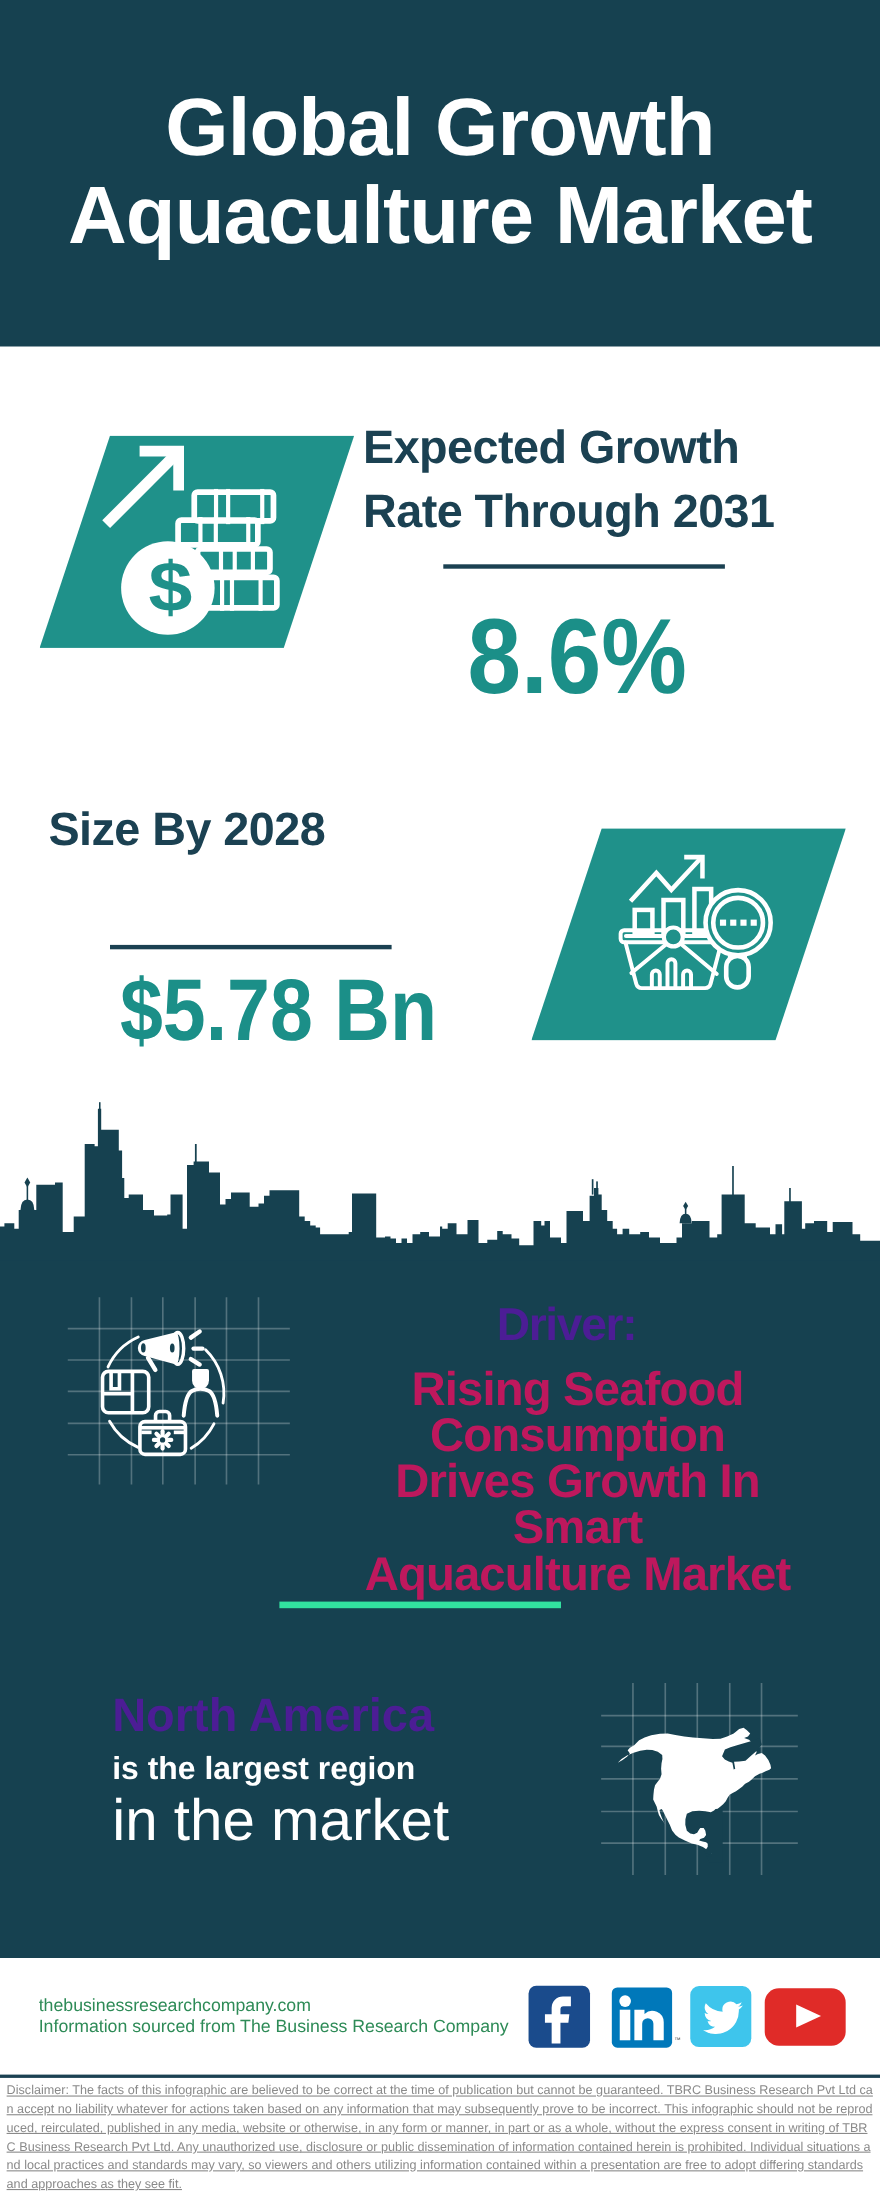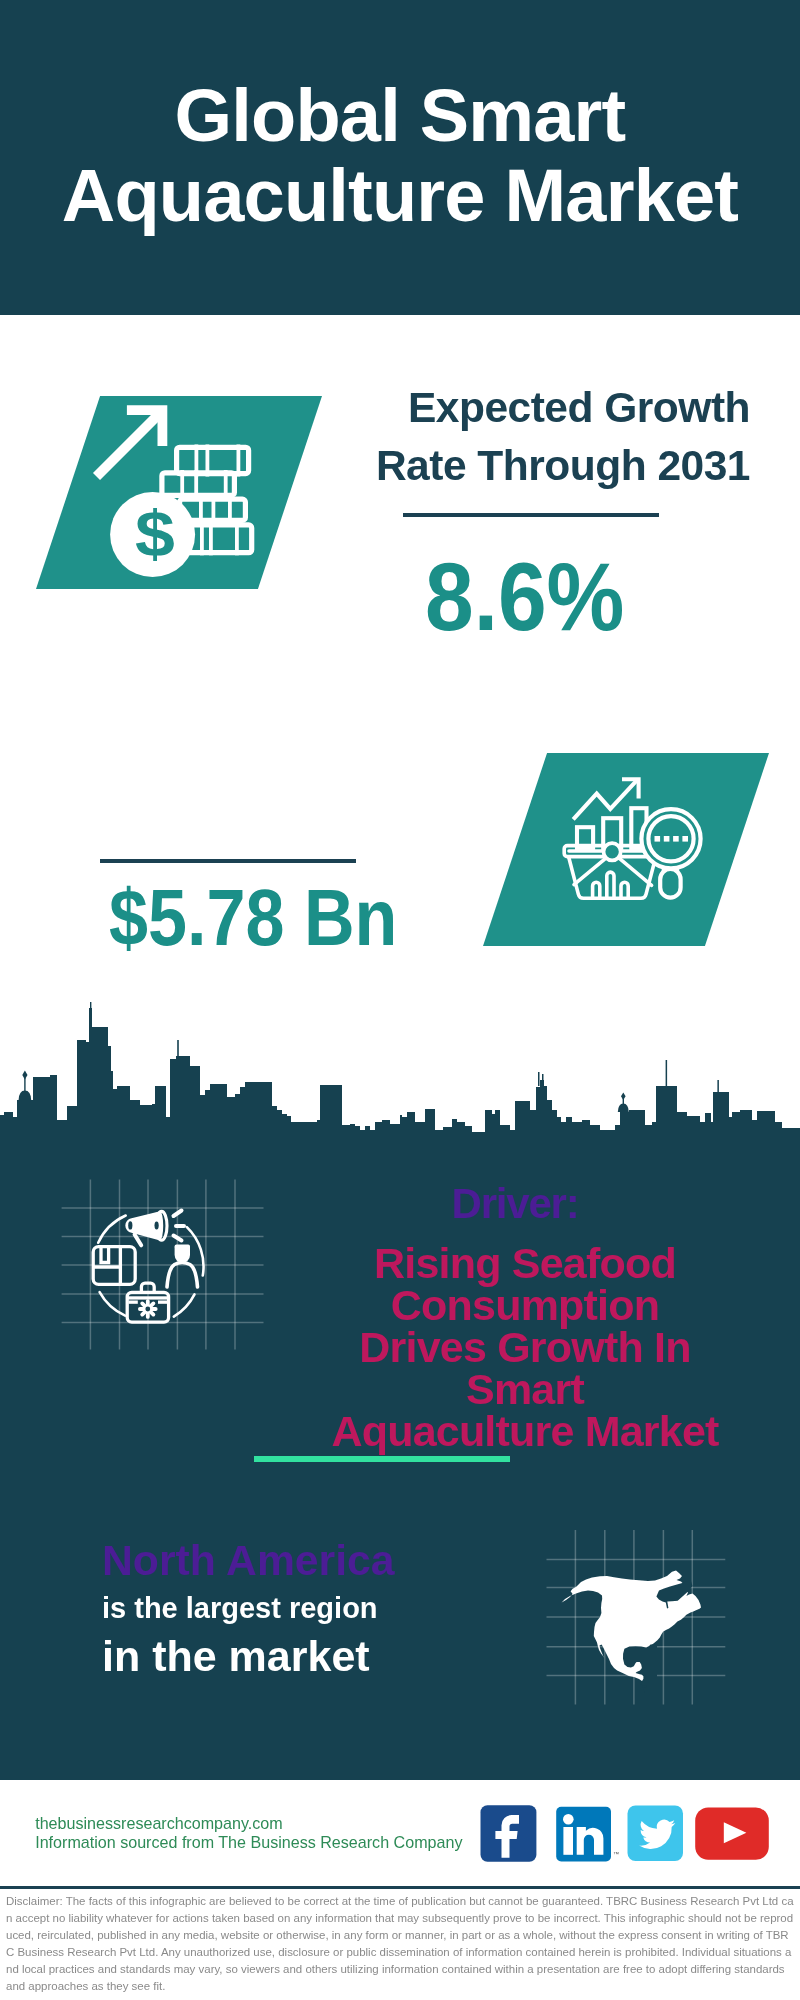--- a/index.html
+++ b/index.html
@@ -3,35 +3,35 @@
 <meta charset="utf-8">
 <style>
   html,body{margin:0;padding:0;}
   body{width:800px;height:2000px;background:#ffffff;font-family:"Liberation Sans",sans-serif;overflow:hidden;}
   #page{position:relative;width:800px;height:2000px;}
   .abs{position:absolute;}
   .hdr{position:absolute;left:0;top:0;width:800px;height:315px;background:#164150;}
   .hdr-title{position:absolute;left:0;top:0;width:800px;text-align:center;color:#ffffff;font-weight:700;font-size:74px;line-height:80px;letter-spacing:-0.8px;}
   .darkband{position:absolute;left:0;top:1140px;width:800px;height:640px;background:#164150;}
   .para{position:absolute;background:#1f918a;}
-  .teal-head{position:absolute;color:#1b4152;font-weight:700;font-size:42.5px;line-height:57.5px;text-align:right;letter-spacing:-0.5px;}
+  .teal-head{position:absolute;color:#1b4152;font-weight:700;font-size:42.5px;line-height:57.5px;text-align:left;letter-spacing:-0.5px;}
   .rule{position:absolute;background:#1b4152;height:4px;}
   .bignum{position:absolute;color:#1b8f88;font-weight:700;white-space:nowrap;}
   .drv-text{position:absolute;color:#be185d;font-weight:700;font-size:43px;line-height:42px;text-align:center;letter-spacing:-0.8px;}
   .mint{color:#4c1d95;}
   .footer-link{position:absolute;color:#2e8b57;font-size:16.5px;line-height:19.5px;}
-  .disc{position:absolute;color:#8a8a8a;font-size:11.6px;line-height:17px;word-break:break-all;}
+  .disc{position:absolute;color:#8a8a8a;font-size:11.6px;line-height:17px;word-break:break-all;text-decoration:underline;}
 </style>
 </head>
 <body>
 
 <div id="page">
   <div class="hdr"></div>
   <div class="hdr-title" style="top:76px">
-    <div>Global Smart</div>
+    <div>Global Growth</div>
     <div>Aquaculture Market</div>
   </div>
   <div class="darkband"></div>
   <svg class="abs" style="left:0;top:1000px" width="800" height="146" viewBox="0 1000 800 146">
     <path fill="#164150" d="M0 1146 L0 1115 H4 V1112 H13 V1117 H17 V1100 H33 V1077 H50 V1075 H57 V1120 H67 V1106 H77 V1040 H86 V1042 H89 V1008 H92 V1027 H106 V1027 H108 V1046 H111 V1071 H113 V1089 H117 V1086 H130 V1100 H140 V1105 H152 V1104 H155 V1086 H166 V1117 H170 V1059 H176 V1056 H190 V1066 H200 V1095 H205 V1090 H210 V1084 H227 V1097 H235 V1094 H240 V1087 H245 V1082 H272 V1106 H277 V1110 H282 V1114 H287 V1116 H291 V1122 H317 V1120 H320 V1085 H342 V1125 H350 V1124 H355 V1126 H360 V1130 H365 V1126 H370 V1130 H375 V1122 H382 V1120 H390 V1124 H400 V1115 H402 V1117 H407 V1112 H415 V1122 H425 V1109 H435 V1130 H443 V1127 H452 V1119 H457 V1122 H465 V1126 H472 V1132 H485 V1110 H492 V1114 H495 V1110 H500 V1125 H510 V1130 H515 V1101 H530 V1110 H536 V1087 H540 V1080 H544 V1086 H547 V1100 H552 V1110 H557 V1117 H561 V1122 H566 V1117 H572 V1122 H582 V1120 H590 V1125 H600 V1130 H615 V1125 H620 V1112 H629 V1110 H645 V1125 H652 V1122 H656 V1086 H677 V1112 H687 V1116 H700 V1122 H705 V1113 H711 V1122 H713 V1092 H729 V1117 H732 V1112 H740 V1110 H752 V1120 H757 V1111 H775 V1122 H782 V1128 H800 V1128 H800 V1146 Z"></path>
     <g fill="#164150">
       <rect x="24.2" y="1078" width="1.4" height="14"></rect>
       <path d="M24.9 1070.5 l2.6 4.5 -2.6 4.5 -2.6 -4.5 Z"></path>
       <path d="M18.6 1100 q0.4 -9.5 6.3 -9.5 q5.9 0 6.3 9.5 Z"></path>
       <rect x="90" y="1002" width="1.4" height="14"></rect>
@@ -113,20 +113,21 @@
     </g>
     <g fill="#ffffff">
       <rect x="654.5" y="836" width="5.6" height="5.6"></rect>
       <rect x="663.8" y="836" width="5.6" height="5.6"></rect>
       <rect x="673.1" y="836" width="5.6" height="5.6"></rect>
       <rect x="682.4" y="836" width="5.6" height="5.6"></rect>
     </g>
   </svg>
 
   <div class="teal-head" style="left:44px;top:726px;width:420px">
+    <div>Size By 2028</div>
   </div>
   <div class="rule" style="left:99.5px;top:859px;width:256px"></div>
   <div class="bignum" style="left:109.4px;top:879.3px;font-size:79.5px;line-height:78.1px;transform:scaleX(0.882);transform-origin:0 0">$5.78 Bn</div>
 
   <svg class="abs" style="left:55px;top:1170px" width="220" height="190" viewBox="55 1170 220 190">
     <g stroke="rgba(255,255,255,0.26)" stroke-width="1.5">
       <path d="M90.4 1179.4 V1349.5 M119.5 1179.4 V1349.5 M148 1179.4 V1349.5 M177.4 1179.4 V1349.5 M205.9 1179.4 V1349.5 M235 1179.4 V1349.5"></path>
       <path d="M61.6 1207.9 H263.5 M61.6 1236.4 H263.5 M61.6 1264.9 H263.5 M61.6 1294 H263.5 M61.6 1322.5 H263.5"></path>
     </g>
     <g fill="none" stroke="#ffffff" stroke-width="2.6" stroke-linecap="round">
@@ -181,21 +182,21 @@
   <div class="drv-text" style="left:305px;top:1242px;width:440px">
     <div>Rising Seafood Consumption</div>
     <div>Drives Growth In Smart</div>
     <div>Aquaculture Market</div>
   </div>
 
   <div class="abs" style="left:254.4px;top:1456px;width:256px;height:6px;background:#32e2a0"></div>
   <div class="abs" style="left:102px;top:1536px;width:400px;color:#ffffff;">
     <div class="mint" style="font-weight:700;font-size:42.7px;line-height:48px;">North America</div>
     <div style="font-weight:700;font-size:29px;line-height:48px;">is the largest region</div>
-    <div style="font-weight:700;font-size:43px;line-height:48px;">in the market</div>
+    <div style="font-weight:400;font-size:53px;line-height:48px;">in the market</div>
   </div>
   <svg class="abs" style="left:540px;top:1520px" width="195" height="190" viewBox="540 1520 195 190">
     <g stroke="rgba(255,255,255,0.26)" stroke-width="1.5">
       <path d="M575.4 1529.9 V1704.5 M604.8 1529.9 V1704.5 M633.9 1529.9 V1704.5 M663.4 1529.9 V1704.5 M692.3 1529.9 V1704.5"></path>
       <path d="M546.5 1559.6 H725.3 M546.5 1587.6 H725.3 M546.5 1617.1 H725.3 M546.5 1646.8 H725.3 M546.5 1675.6 H725.3"></path>
     </g>
     <g>
         <path fill="#ffffff" d="M576.5 1586.5 L581.0 1582.0 L586.0 1579.5 L592.0 1577.5 L600.0 1576.2 L607.0 1576.0 L614.0 1577.2 L622.0 1578.6 L630.0 1579.6 L639.0 1580.3 L648.0 1581.0 L655.0 1580.6 L661.0 1578.6 L667.0 1576.0 L672.0 1571.8 L676.0 1570.6 L679.0 1573.0 L682.0 1576.0 L680.0 1578.6 L676.5 1580.0 L681.0 1581.6 L683.0 1583.6 L679.5 1585.4 L681.5 1588.2 L685.0 1590.2 L688.0 1592.6 L686.4 1596.0 L689.0 1594.6 L692.5 1593.6 L695.5 1596.0 L698.5 1600.0 L700.4 1604.4 L701.0 1607.6 L699.5 1608.8 L696.0 1610.2 L693.3 1611.6 L690.5 1612.6 L686.4 1614.7 L683.6 1617.4 L680.9 1619.8 L677.4 1621.6 L674.7 1624.3 L671.9 1626.4 L669.1 1628.4 L666.4 1629.8 L663.3 1631.6 L661.6 1634.0 L659.8 1637.4 L657.4 1640.2 L654.7 1642.6 L651.9 1644.7 L651.0 1649.0 L650.6 1655.2 L648.5 1662.0 L646.5 1670.0 L647.4 1685.5 L643.5 1682.0 L639.0 1679.0 L634.0 1677.0 L628.8 1675.9 L622.6 1673.1 L617.1 1670.4 L614.0 1668.0 L611.0 1664.0 L609.0 1659.0 L606.5 1654.0 L602.5 1646.0 L601.5 1644.5 L599.5 1645.5 L600.0 1648.0 L601.5 1652.0 L603.0 1655.5 L604.5 1658.5 L603.0 1656.0 L601.0 1653.5 L599.0 1650.0 L597.8 1646.0 L597.0 1642.5 L595.8 1640.0 L593.8 1636.0 L594.0 1632.0 L594.5 1627.0 L595.5 1623.0 L597.7 1620.0 L600.0 1617.0 L601.4 1613.0 L601.0 1608.0 L601.4 1603.0 L602.2 1599.0 L602.0 1595.4 L598.0 1592.6 L593.0 1591.0 L588.0 1590.6 L582.0 1591.6 L576.0 1593.4 L570.0 1596.0 L565.0 1599.0 L561.6 1602.6 L566.0 1600.0 L570.0 1597.0 L572.6 1594.0 L570.6 1591.2 L572.6 1588.8 L575.0 1587.4 Z"></path>
         <path fill="#164150" d="M657.0 1644.0 L650.5 1644.5 L649.1 1645.9 L646.2 1647.5 L641.2 1646.6 L635.6 1646.2 L629.4 1646.6 L624.4 1648.8 L623.1 1653.8 L623.0 1658.8 L624.4 1664.4 L627.5 1666.9 L630.9 1667.5 L633.8 1666.2 L635.6 1663.1 L636.6 1661.9 L639.7 1661.9 L641.2 1664.4 L641.9 1668.1 L640.0 1670.6 L636.6 1671.9 L635.6 1673.1 L638.8 1674.1 L641.9 1674.7 L643.4 1676.2 L643.4 1678.8 L641.9 1681.2 L640.0 1683.1 L641.2 1684.7 L644.4 1685.6 L646.6 1685.0 L646.9 1687.5 L644.4 1688.1 L641.9 1686.6 L645.0 1693.0 L657.0 1693.0 Z"></path>
         <path fill="#164150" d="M656.4 1596.5 L659.0 1590.5 L664.0 1588.5 L670.0 1586.5 L677.0 1584.5 L684.0 1582.5 L690.7 1580.0 L692.5 1586.0 L688.0 1591.5 L683.0 1596.0 L677.7 1600.7 L672.0 1601.3 L667.3 1601.5 L668.4 1607.9 L667.0 1608.6 L665.8 1602.6 L662.5 1601.4 L658.9 1599.6 Z"></path>

